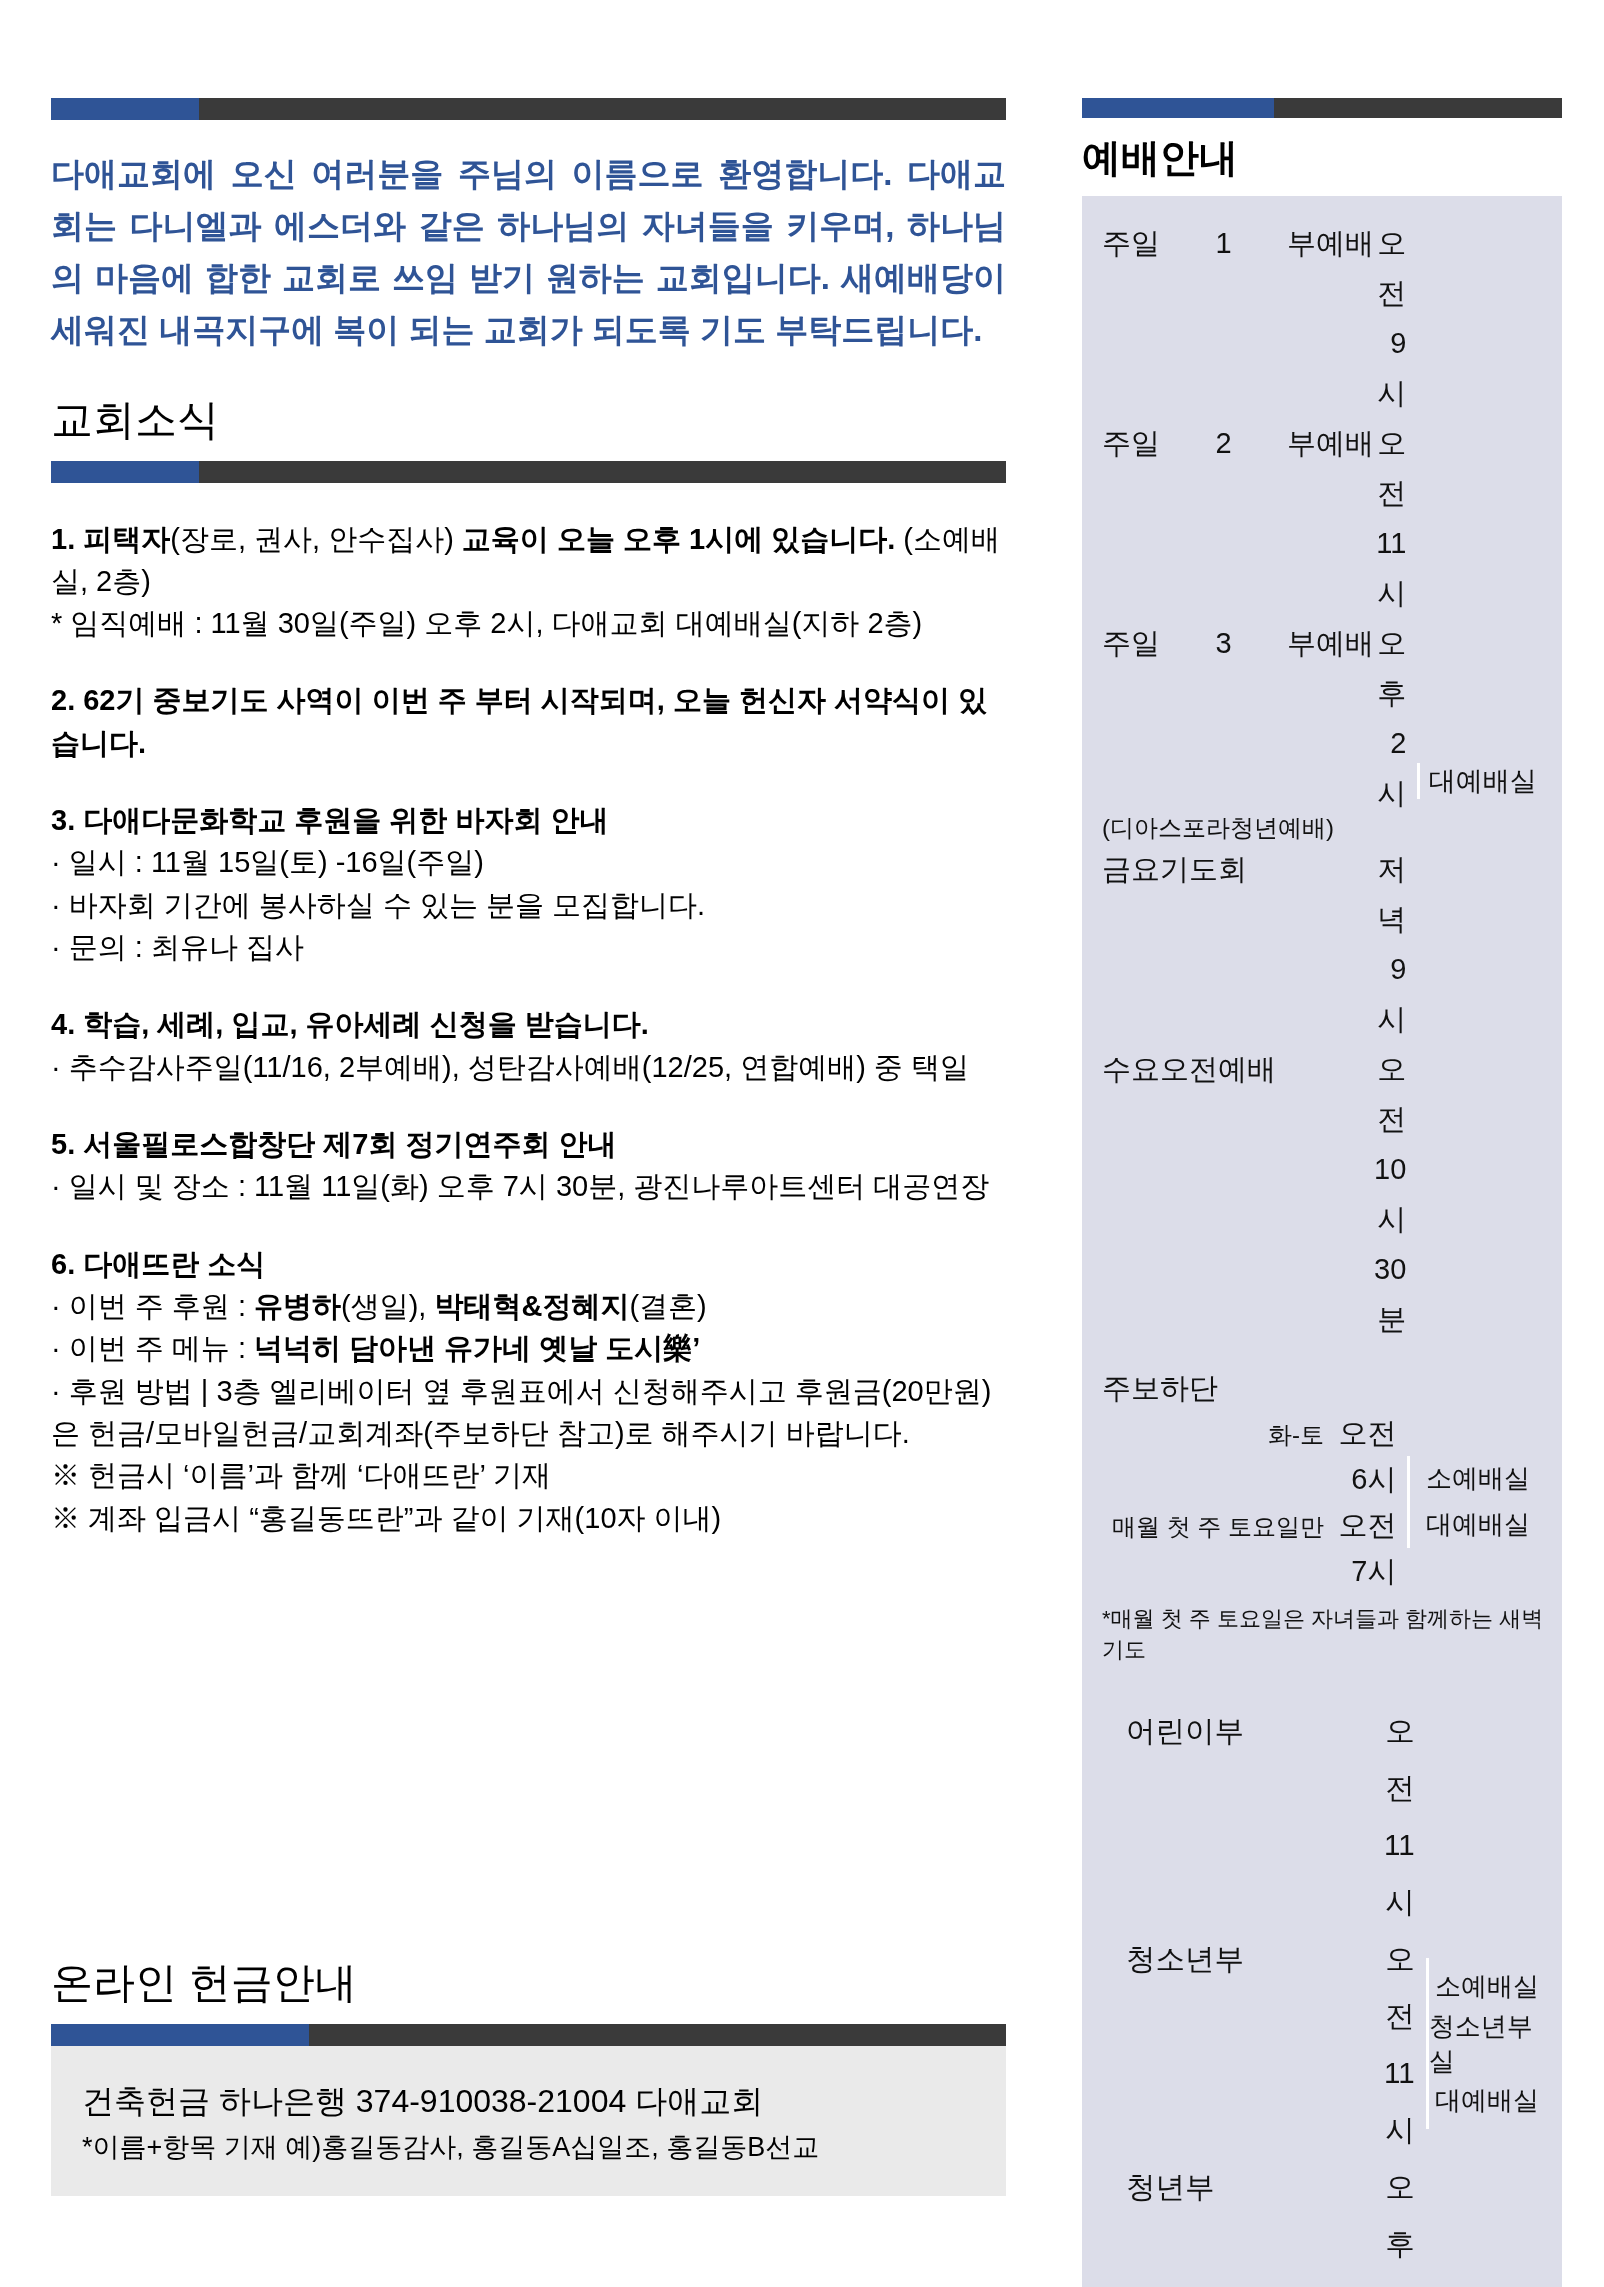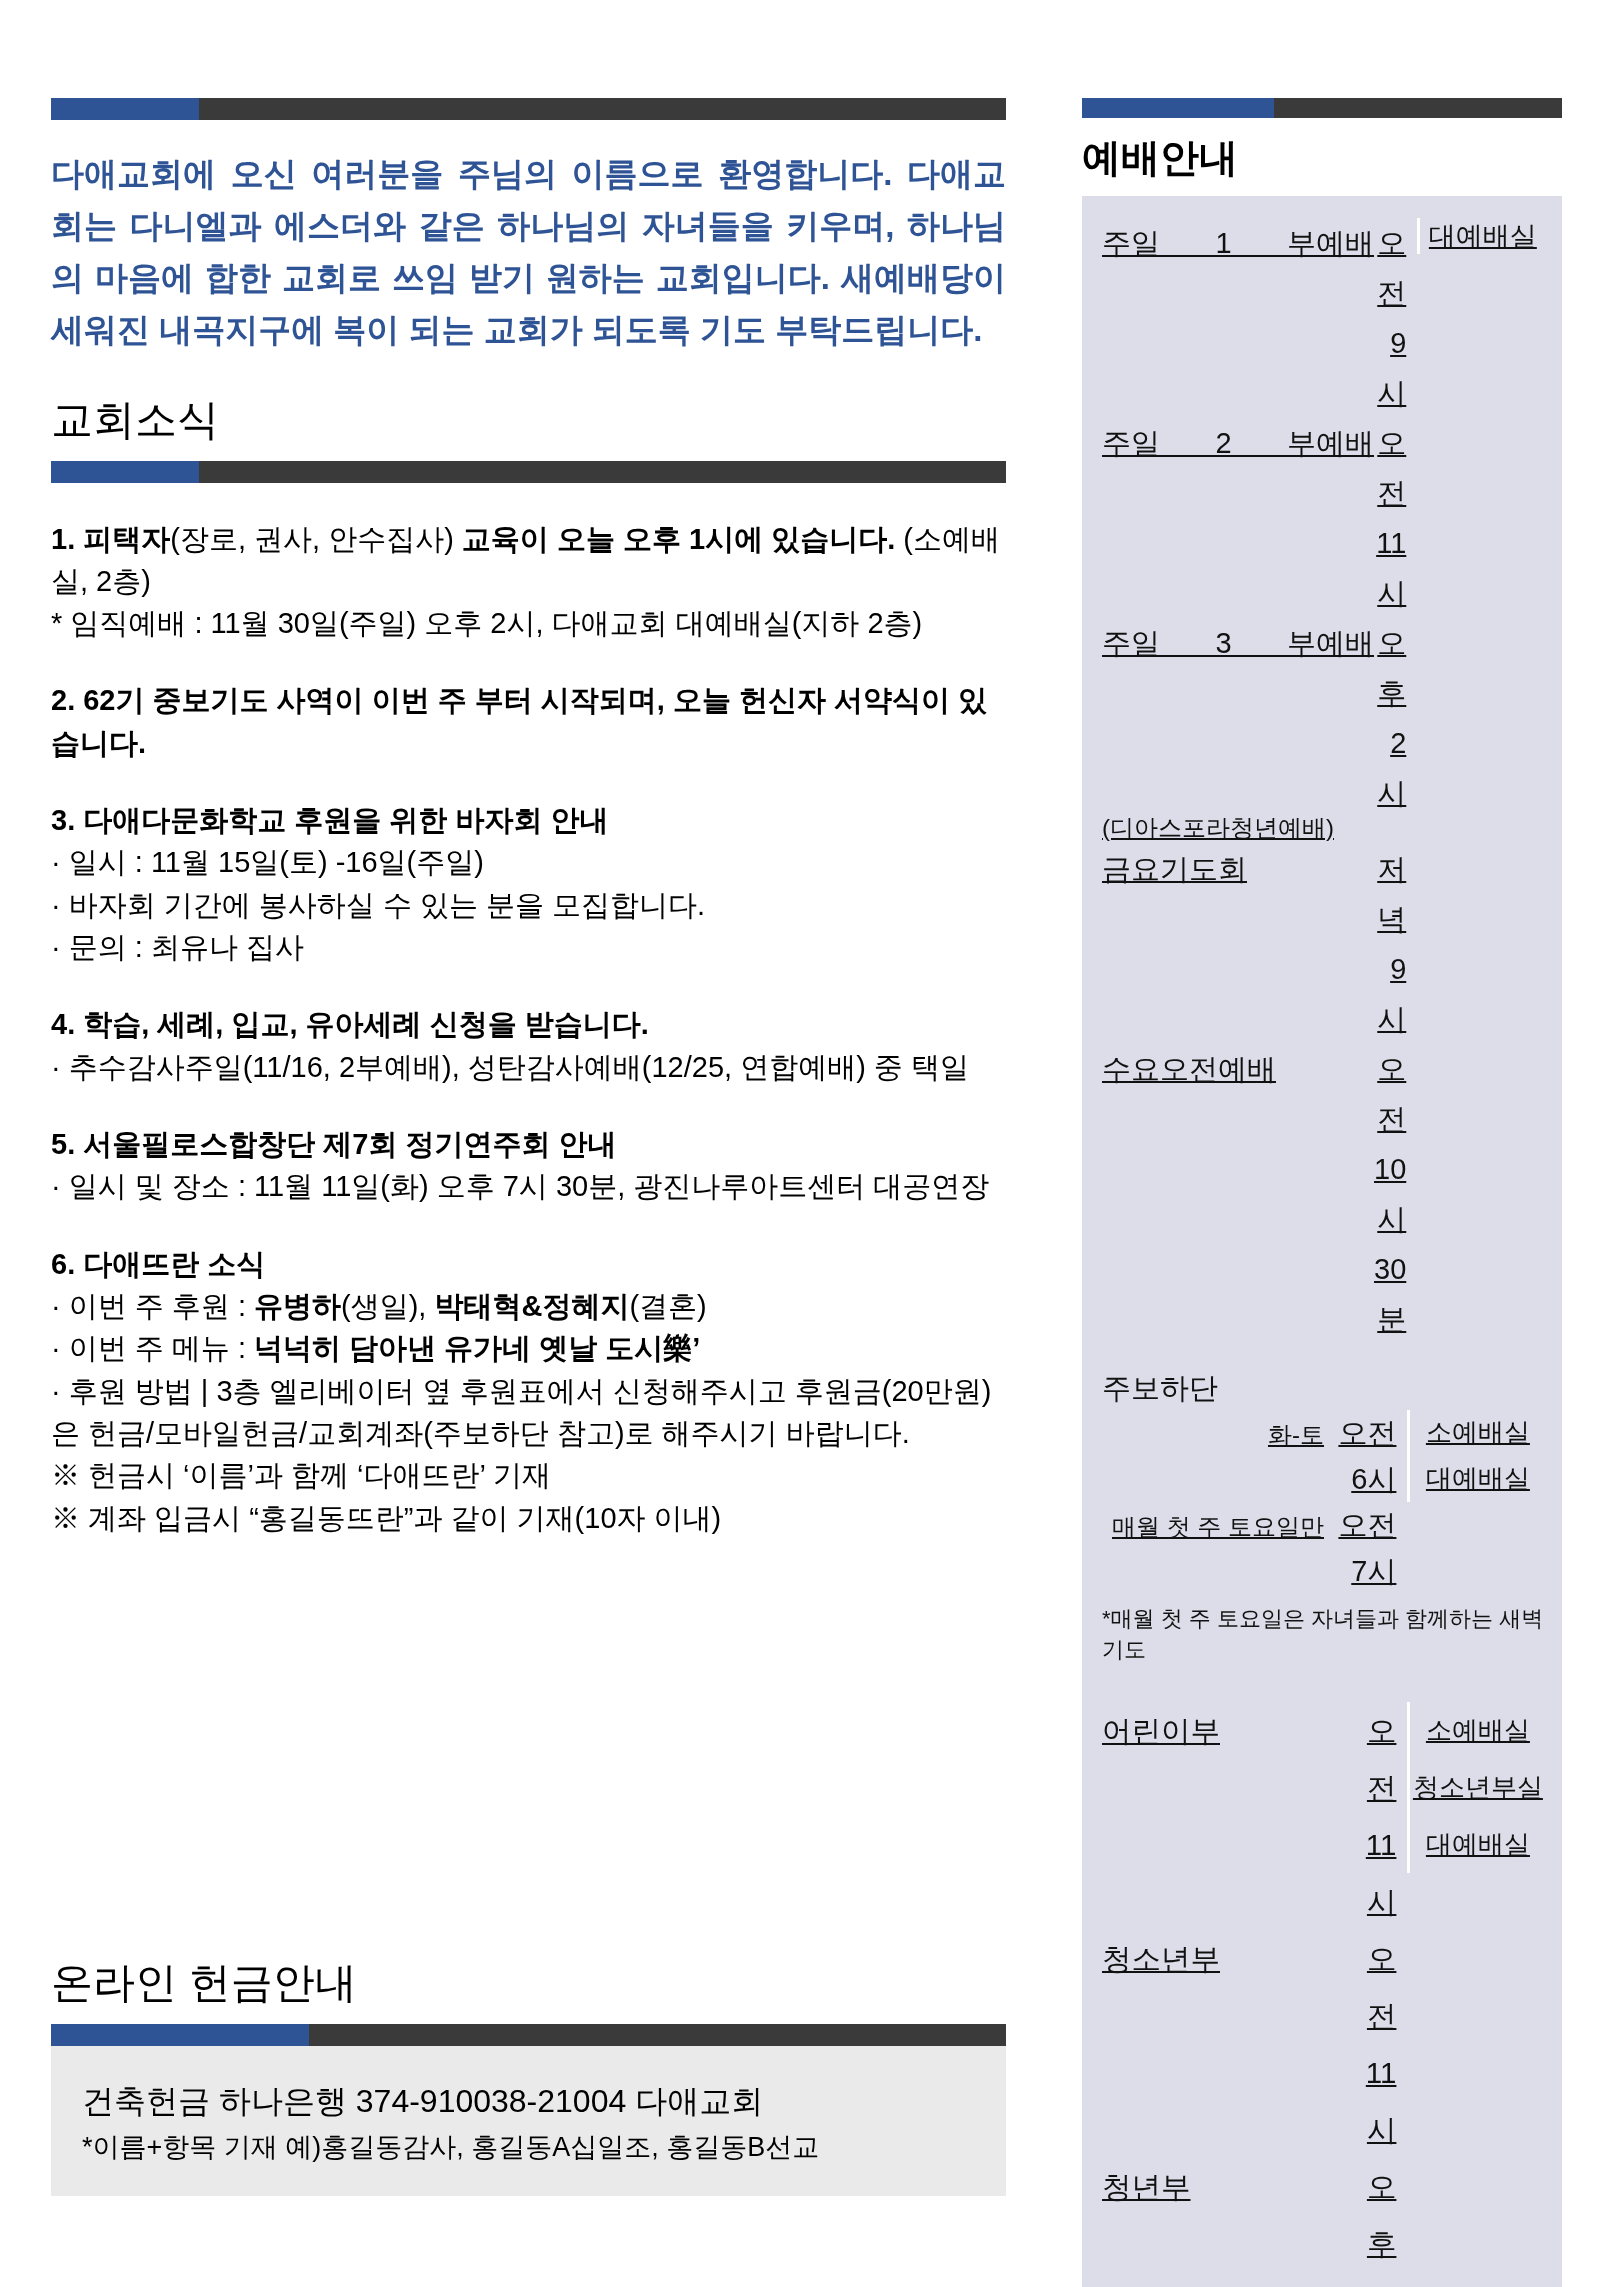--- a/index.html
+++ b/index.html
@@ -19,23 +19,23 @@
   .h-left{font-size:42px;font-weight:normal;margin:35px 0 13px 0;color:#000;}
   .news{font-size:29px;line-height:1.46;color:#000;}
   .news p{margin:0;}
   .news .item{margin-top:35px;}
   .b{font-weight:bold;}
 
   .h-right{font-size:39px;font-weight:bold;margin:34px 0 11px 0;color:#000;}
   .lavbox{background:#dcdde9;padding:22px 16.6px 22px 20px;}
 
   .jf{display:inline-block;text-align:justify;text-align-last:justify;}
-  .w300{width:272px;} .w280{width:258px;}
-
-  .sched{display:flex;align-items:flex-start;text-decoration:underline;}
+  .w300{width:272px;} .w280{width:258px;margin-left:24px;}
+
+  .sched{display:flex;align-items:center;}
   .sched-main{flex:1;padding-right:11px;}
   .roomcol{width:135px;border-left:3.7px solid #ffffff;display:flex;flex-direction:column;
            align-items:center;justify-content:center;font-size:27px;}
   .wrow{display:flex;align-items:baseline;font-size:29px;line-height:50px;}
   .wtime{flex:1;text-align:right;}
   .wsub{font-size:24px;line-height:33px;margin-top:-7.4px;}
 
   .dawn{margin-top:22px;}
   .dawn-title{font-size:29px;line-height:44px;}
   .drow{display:flex;align-items:baseline;line-height:46px;}

